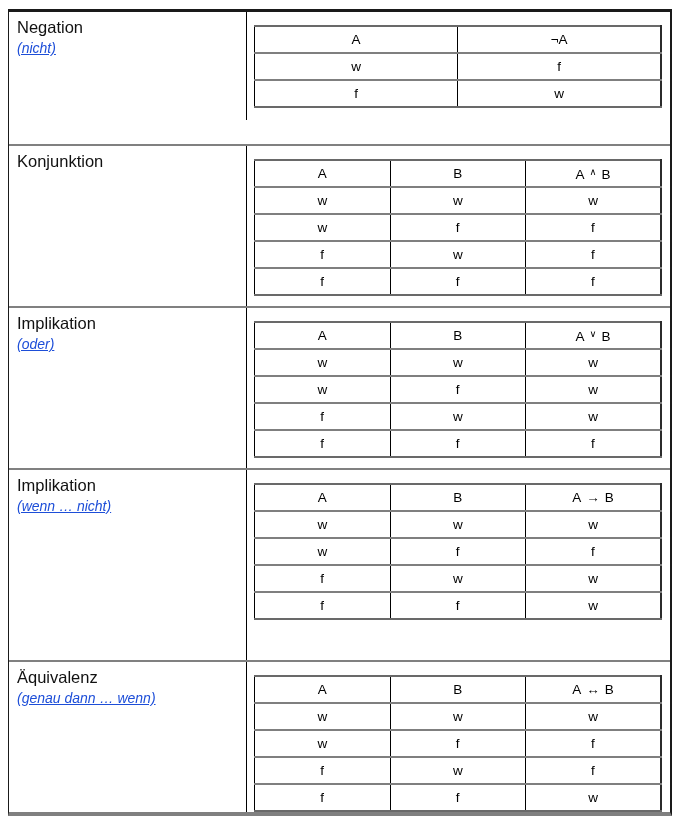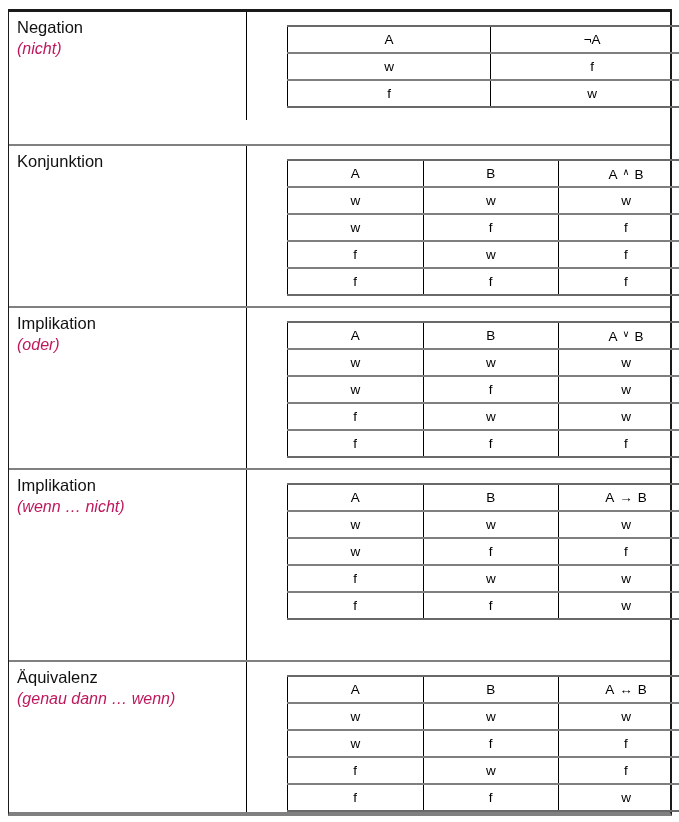--- a/index.html
+++ b/index.html
@@ -25,21 +25,20 @@
     border-top: 3px solid #1a1a1a;
     border-left: 1px solid #1a1a1a;
     border-right: 2px solid #1a1a1a;
     border-bottom: 4px solid #808080;
     display: flex;
     flex-direction: column;
   }
   .outer-row {
     display: flex;
     box-sizing: border-box;
-    gap: 33px;
   }
   .outer-row + .outer-row {
     border-top: 2px solid #808080;
   }
   .row-negation    { height: 114px; }
   .row-konjunktion { height: 170px; margin-top: 24px; }
   .row-disjunktion { height: 170px; }
   .row-implikation { height: 202px; }
   .row-aequivalenz { flex: 1; }
   .label-cell {
@@ -48,24 +47,25 @@
     border-right: 1px solid #000000;
     padding: 5px 8px 0 8px;
     flex-shrink: 0;
   }
   .label-line {
     font-size: 16.5px;
     line-height: 21px;
     color: #111111;
   }
   .sublabel-line {
-    font-size: 16px;
+    font-size: 14px;
     line-height: 21px;
     font-style: italic;
-    color: #be185d;
+    color: #1d4ed8;
+    text-decoration: underline;
   }
   .content-cell {
     flex: 1;
     padding: 13px 0 0 7px;
     box-sizing: border-box;
   }
   table.truth-table {
     border-collapse: collapse;
     table-layout: fixed;
     width: 408px;

